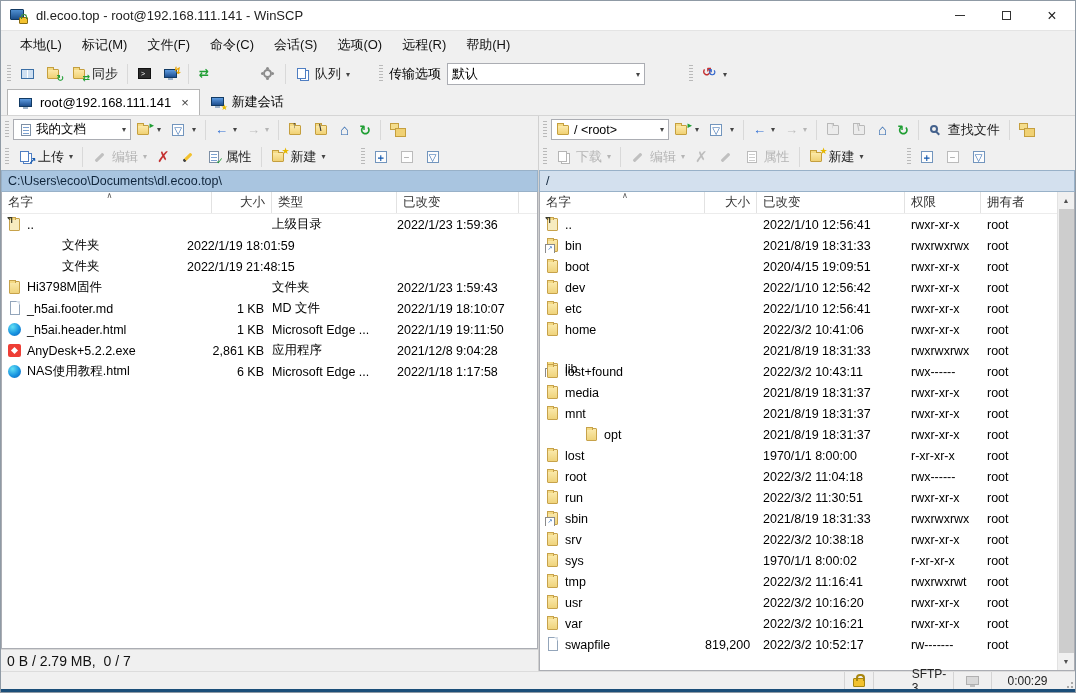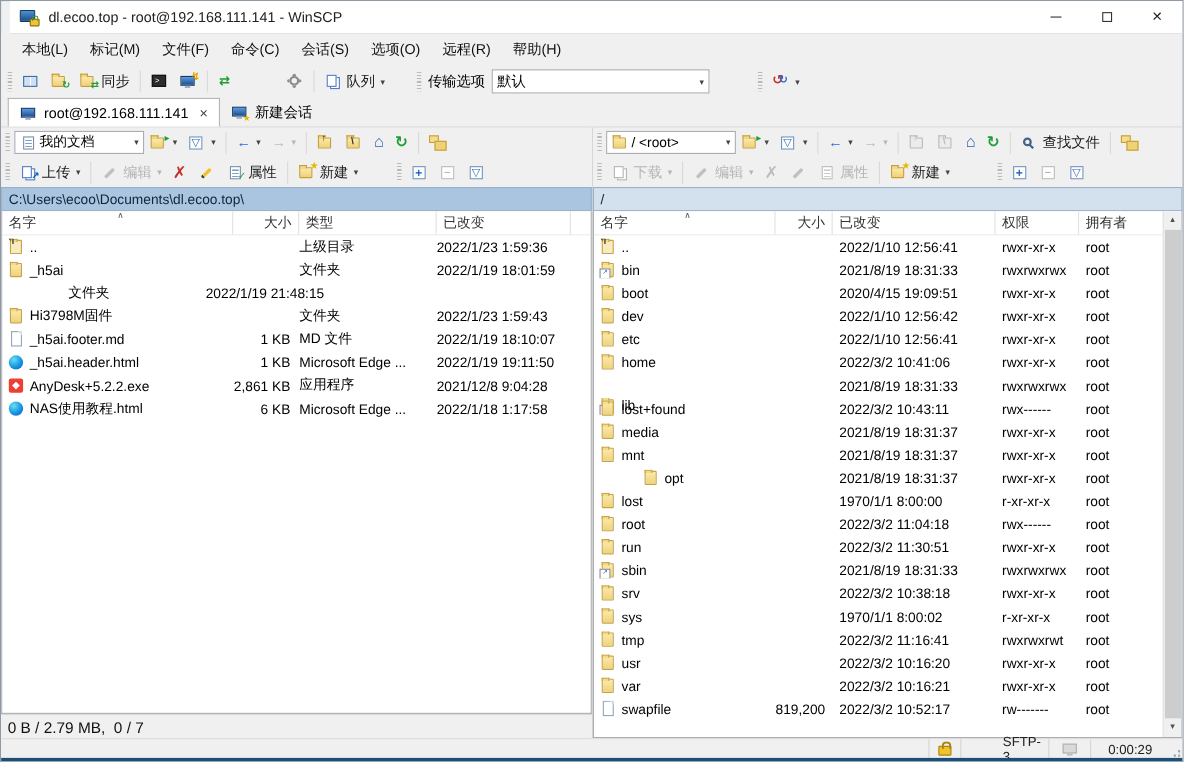--- a/index.html
+++ b/index.html
@@ -1,20 +1,20 @@
 <!DOCTYPE html>
 <html><head>
 <meta charset="utf-8">
 <style>
   * { margin:0; padding:0; box-sizing:border-box; }
   html,body { width:1076px; height:693px; font-family:"Liberation Sans","DejaVu Sans",sans-serif; }
   .window { position:relative; width:1076px; height:693px; background:#f0f0f0; border:1px solid #8f9aa5; overflow:hidden; }
 
   
-  .titlebar { position:absolute; top:0; left:8px; right:0; height:30px; background:#fff; display:flex; align-items:center; border-bottom:1px solid #e4e4e4; }
+  .titlebar { position:absolute; top:0; left:0; right:0; height:30px; background:#fff; display:flex; align-items:center; border-bottom:1px solid #e4e4e4; }
   .app-icon { width:18px; height:16px; margin:0 8px 0 9px; position:relative; flex:0 0 18px; }
   .app-icon .mon { position:absolute; left:0; top:1px; width:14px; height:11px; background:linear-gradient(#4f8fd0,#1b4f8c); border:1px solid #123a63; border-radius:1px; }
   .app-icon .lockb { position:absolute; right:0; bottom:0; width:9px; height:7px; background:#f3c22f; border:1px solid #8a6d12; border-radius:1px; }
   .app-icon .lockb::before { content:""; position:absolute; top:-4px; left:1px; width:4px; height:4px; border:1.5px solid #3f8f34; border-bottom:none; border-radius:3px 3px 0 0; }
   .title-text { font-size:13px; color:#222; }
   .win-controls { margin-left:auto; display:flex; height:100%; }
   .win-btn { width:46px; height:100%; display:flex; align-items:center; justify-content:center; color:#222; }
   .glyph-min { width:10px; height:1px; background:#333; }
   .glyph-max { width:9px; height:9px; border:1px solid #333; }
   .glyph-close { font-size:16px; line-height:1; }
@@ -388,26 +388,20 @@
                 <span class="fi up">
                   <span class="body-folder"></span>
                 </span>
                 <span class="nm">..</span>
               </span>
               <span class="csize" style="width: 60px;"></span>
               <span class="ccell" style="width: 125px;">上级目录</span>
               <span class="ccell" style="width: 122px;">2022/1/23 1:59:36</span>
             </div>
             <div class="frow">
-              <span class="cname" style="width: 210px;">
-                <span class="fi">
-                  <span class="body-folder"></span>
-                </span>
-                <span class="nm">_h5ai</span>
-              </span>
               <span class="csize" style="width: 60px;"></span>
               <span class="ccell" style="width: 125px;">文件夹</span>
               <span class="ccell" style="width: 122px;">2022/1/19 18:01:59</span>
             </div>
             <div class="frow">
               <span class="csize" style="width: 60px;"></span>
               <span class="ccell" style="width: 125px;">文件夹</span>
               <span class="ccell" style="width: 122px;">2022/1/19 21:48:15</span>
             </div>
             <div class="frow">

